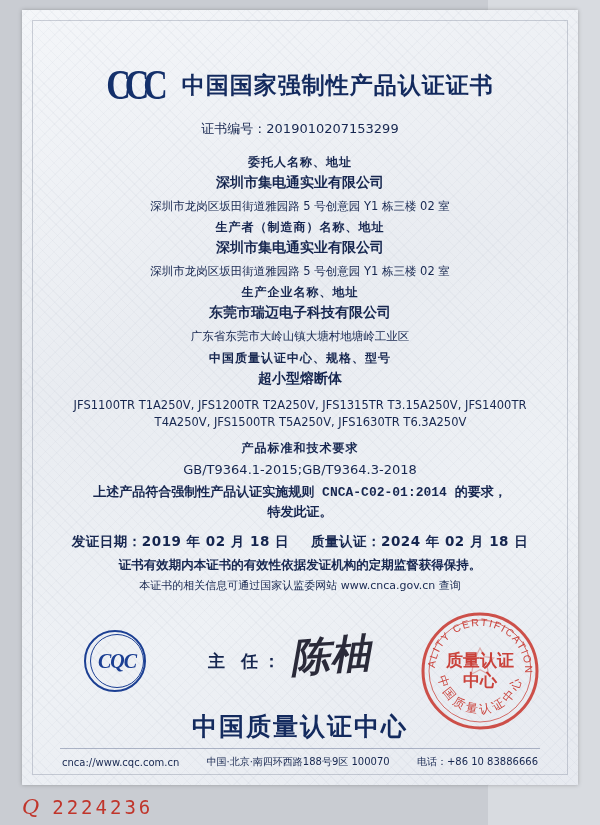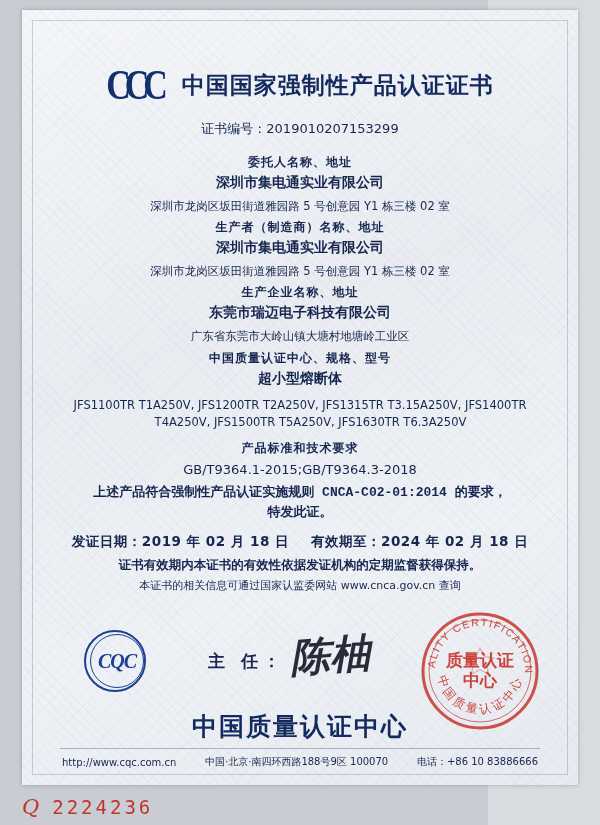--- a/index.html
+++ b/index.html
@@ -373,21 +373,21 @@
     <div class="block r5v">
       <span class="value">GB/T9364.1-2015;GB/T9364.3-2018</span>
     </div>
 
     <div class="statement">
       <div>上述产品符合强制性产品认证实施规则 CNCA-C02-01:2014 的要求，</div>
       <div>特发此证。</div>
     </div>
 
     <div class="dates">
-      <span>发证日期：</span><span>2019 年 02 月 18 日</span><span class="gap"></span><span>有效期至：</span><span>2024 年 02 月 18 日</span>
+      <span>发证日期：</span><span>2019 年 02 月 18 日</span><span class="gap"></span><span>质量认证：</span><span>2024 年 02 月 18 日</span>
     </div>
 
     <div class="note1">证书有效期内本证书的有效性依据发证机构的定期监督获得保持。</div>
     <div class="note2">本证书的相关信息可通过国家认监委网站 www.cnca.gov.cn 查询</div>
 
     <div class="cqc-logo">
       <div class="inner">CQC</div>
     </div>
 
     <div class="signature-label">
@@ -414,21 +414,21 @@
         <text x="63" y="78" text-anchor="middle" font-family="DejaVu Sans, sans-serif" font-size="17" font-weight="bold" fill="#c8342c" opacity="0.92">中心</text>
         <path d="M63 40 l4.2 8.6 9.5 1.4 -6.9 6.7 1.7 9.5 -8.5 -4.5 -8.5 4.5 1.7 -9.5 -6.9 -6.7 9.5 -1.4 z" fill="none" stroke="#c8342c" stroke-width="1.2" opacity="0.35"></path>
       </svg>
     </div>
 
     <div class="footer-org">中国质量认证中心</div>
 
     <div class="footer-rule"></div>
 
     <div class="footer-line">
-      <span>http://www.cqc.com.cn</span>
+      <span>cnca://www.cqc.com.cn</span>
       <span class="addr">中国·北京·南四环西路188号9区  100070</span>
       <span>电话：+86 10 83886666</span>
     </div>
   </div>
 
   <div class="bottom-id">
     <span class="q">Q</span>
     <span>2224236</span>
   </div>
 

